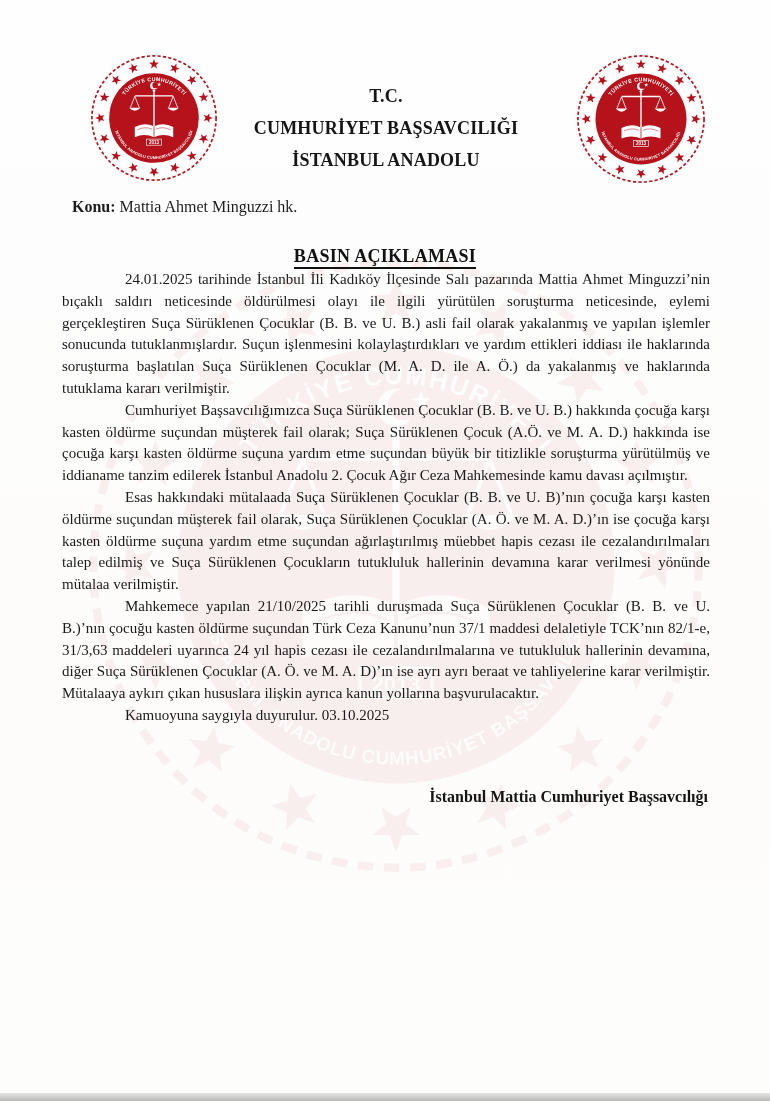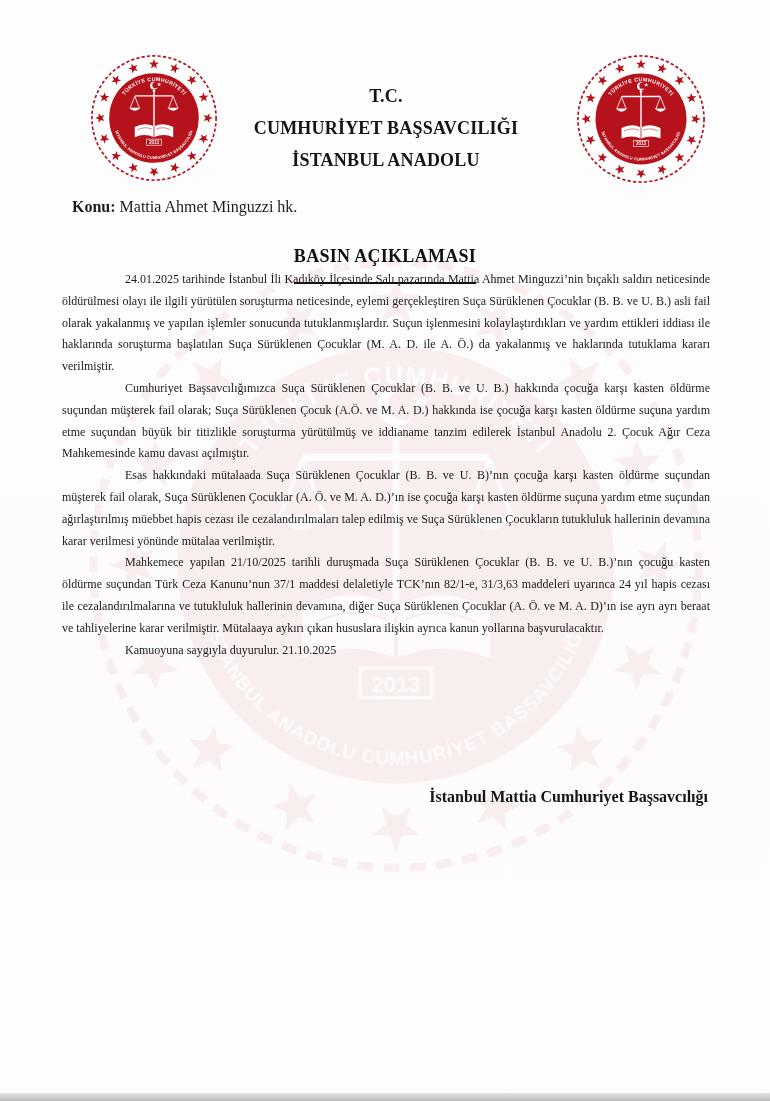--- a/index.html
+++ b/index.html
@@ -37,26 +37,26 @@
   .doc-title {
     position: absolute; left: 0; right: 0; top: 246px;
     text-align: center;
     font-weight: bold;
     font-size: 18px;
     letter-spacing: 0.3px;
     color: #111;
   }
   .doc-title span {
     border-bottom: 2px solid #111;
-    padding-bottom: 16px;
+    padding-bottom: 1px;
   }
   
   .body-text {
     position: absolute; left: 62px; right: 60px; top: 269px;
-    font-size: 12px;
+    font-size: 15px;
     line-height: 21.8px;
     text-align: justify;
     color: #1a1a1a;
   }
   .body-text p {
     margin: 0;
     text-indent: 63px;
   }
   .body-text p.no-justify { text-align: left; }
   
@@ -165,20 +165,20 @@
 
   <div class="doc-title">
     <span>BASIN AÇIKLAMASI</span>
   </div>
 
   <div class="body-text">
     <p>24.01.2025 tarihinde İstanbul İli Kadıköy İlçesinde Salı pazarında Mattia Ahmet Minguzzi’nin bıçaklı saldırı neticesinde öldürülmesi olayı ile ilgili yürütülen soruşturma neticesinde, eylemi gerçekleştiren Suça Sürüklenen Çocuklar (B. B. ve U. B.) asli fail olarak yakalanmış ve yapılan işlemler sonucunda tutuklanmışlardır. Suçun işlenmesini kolaylaştırdıkları ve yardım ettikleri iddiası ile haklarında soruşturma başlatılan Suça Sürüklenen Çocuklar (M. A. D. ile A. Ö.) da yakalanmış ve haklarında tutuklama kararı verilmiştir.</p>
     <p>Cumhuriyet Başsavcılığımızca Suça Sürüklenen Çocuklar (B. B. ve U. B.) hakkında çocuğa karşı kasten öldürme suçundan müşterek fail olarak; Suça Sürüklenen Çocuk (A.Ö. ve M. A. D.) hakkında ise çocuğa karşı kasten öldürme suçuna yardım etme suçundan büyük bir titizlikle soruşturma yürütülmüş ve iddianame tanzim edilerek İstanbul Anadolu 2. Çocuk Ağır Ceza Mahkemesinde kamu davası açılmıştır.</p>
     <p>Esas hakkındaki mütalaada Suça Sürüklenen Çocuklar (B. B. ve U. B)’nın çocuğa karşı kasten öldürme suçundan müşterek fail olarak, Suça Sürüklenen Çocuklar (A. Ö. ve M. A. D.)’ın ise çocuğa karşı kasten öldürme suçuna yardım etme suçundan ağırlaştırılmış müebbet hapis cezası ile cezalandırılmaları talep edilmiş ve Suça Sürüklenen Çocukların tutukluluk hallerinin devamına karar verilmesi yönünde mütalaa verilmiştir.</p>
     <p>Mahkemece yapılan 21/10/2025 tarihli duruşmada Suça Sürüklenen Çocuklar (B. B. ve U. B.)’nın çocuğu kasten öldürme suçundan Türk Ceza Kanunu’nun 37/1 maddesi delaletiyle TCK’nın 82/1-e, 31/3,63 maddeleri uyarınca 24 yıl hapis cezası ile cezalandırılmalarına ve tutukluluk hallerinin devamına, diğer Suça Sürüklenen Çocuklar (A. Ö. ve M. A. D)’ın ise ayrı ayrı beraat ve tahliyelerine karar verilmiştir. Mütalaaya aykırı çıkan hususlara ilişkin ayrıca kanun yollarına başvurulacaktır.</p>
-    <p class="no-justify">Kamuoyuna saygıyla duyurulur. 21.10.2025</p>
+    <p class="no-justify">Kamuoyuna saygıyla duyurulur. 03.10.2025</p>
   </div>
 
   <div class="signature">İstanbul Mattia Cumhuriyet Başsavcılığı</div>
 
   <div class="bottom-bar"></div>
 
 </div>
 
 </body></html>

